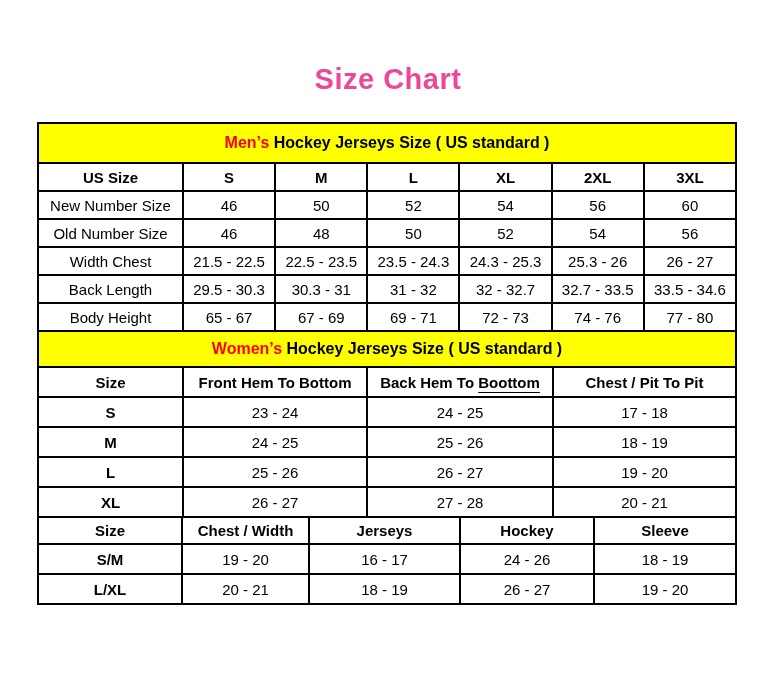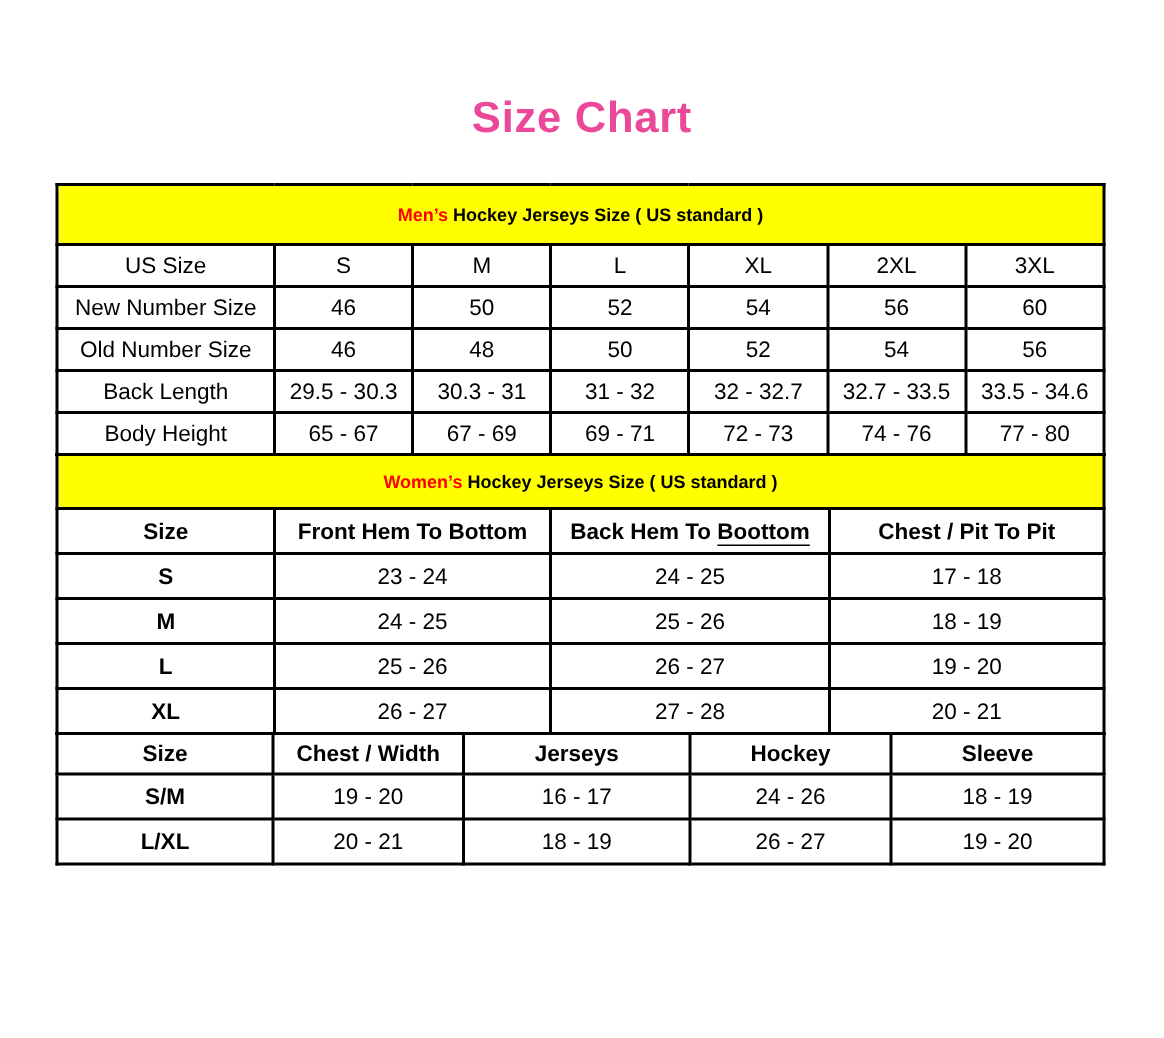--- a/index.html
+++ b/index.html
@@ -38,39 +38,39 @@
     text-align: center;
     vertical-align: middle;
     font-size: 15px;
     padding: 0 2px;
     overflow: hidden;
     white-space: nowrap;
   }
   .section-header td {
     background: #FFFF00;
     font-weight: bold;
-    font-size: 12px;
+    font-size: 16px;
     height: 38px;
   }
   .section-header .hl {
     color: #FF0000;
   }
   .cols td {
     font-weight: bold;
   }
   .row-label {
     font-weight: bold;
   }
   .men .cols td, .men td { height: 26px; }
   .men .section-header td { height: 38px; }
   .women td, .youth td { height: 28px; }
   .women .section-header td, .youth .section-header td { height: 34px; margin-top: 44px; }
   .youth .cols td { height: 25px; }
   .men .row-label { font-weight: normal; } 
-  .men .cols td.row-label, .men .cols td { font-weight: normal; border-radius: 13px; }
+  .men .cols td.row-label, .men .cols td { font-weight: bold; border-radius: 13px; }
   .wavy {
     text-decoration-line: underline;
     text-decoration-style: wavy;
     text-decoration-color: #E06666;
     text-decoration-thickness: 1px;
     text-underline-offset: 4px;
     text-decoration: underline;
   }
 </style>
 </head>
@@ -115,20 +115,29 @@
     <tr>
       <td class="row-label">Old Number Size</td>
       <td>46</td>
       <td>48</td>
       <td>50</td>
       <td>52</td>
       <td>54</td>
       <td>56</td>
     </tr>
     <tr>
+      <td class="row-label">Width Chest</td>
+      <td>21.5 - 22.5</td>
+      <td>22.5 - 23.5</td>
+      <td>23.5 - 24.3</td>
+      <td>24.3 - 25.3</td>
+      <td>25.3 - 26</td>
+      <td>26 - 27</td>
+    </tr>
+    <tr>
       <td class="row-label">Back Length</td>
       <td>29.5 - 30.3</td>
       <td>30.3 - 31</td>
       <td>31 - 32</td>
       <td>32 - 32.7</td>
       <td>32.7 - 33.5</td>
       <td>33.5 - 34.6</td>
     </tr>
     <tr>
       <td class="row-label">Body Height</td>

